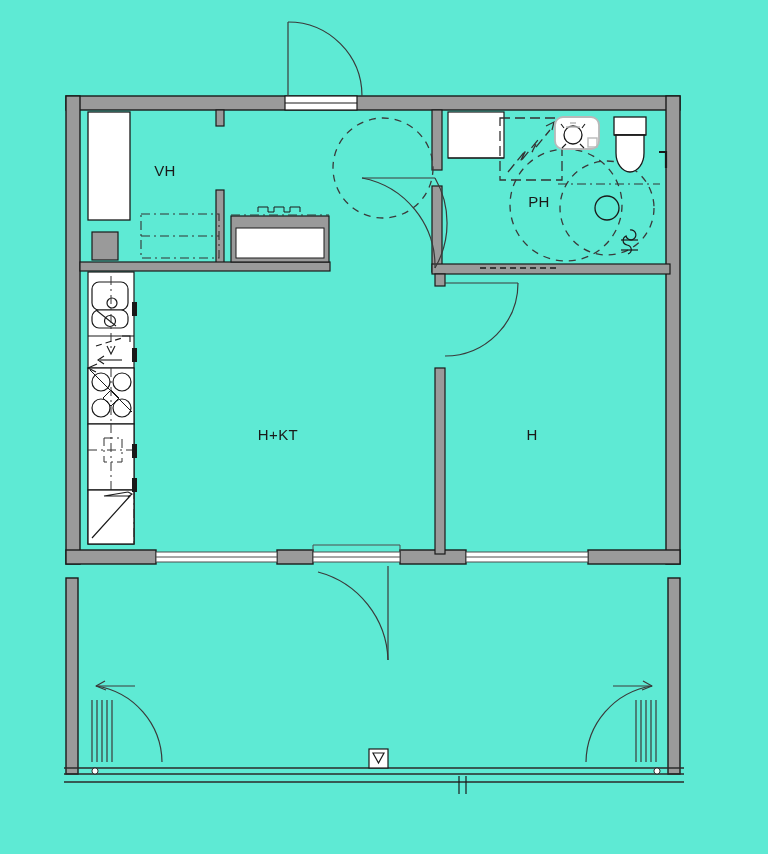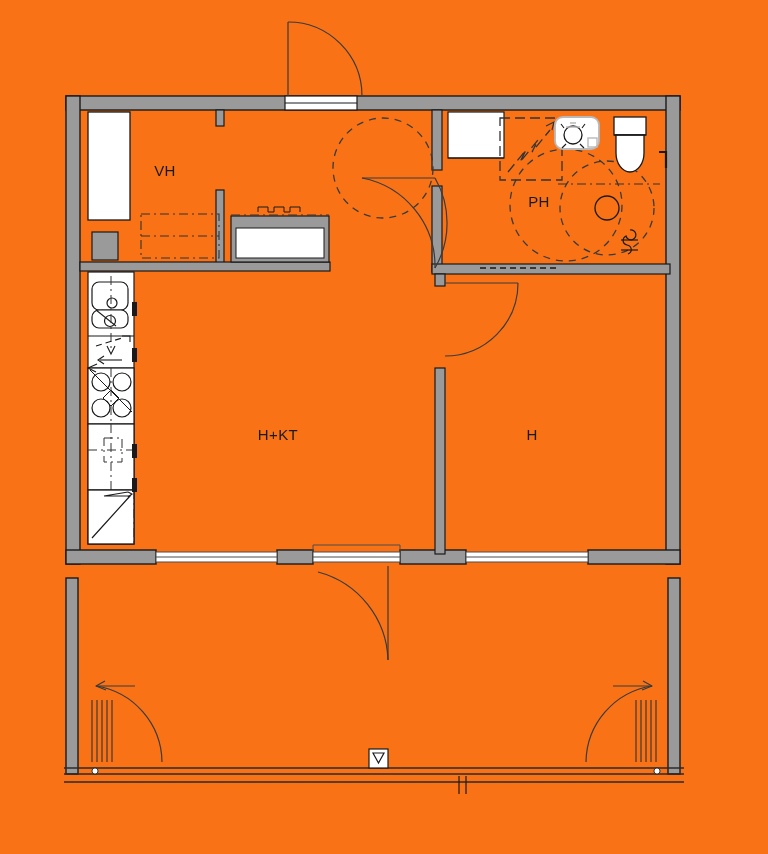--- a/index.html
+++ b/index.html
@@ -1,17 +1,17 @@
 <!DOCTYPE html>
 <html><head>
 <meta charset="utf-8">
 <style>
   html,body{margin:0;padding:0;background:#ffffff;}
   body{width:768px;height:854px;font-family:"Liberation Sans",sans-serif;}
-  #plan-root{position:relative;width:768px;height:854px;background:#f97316;overflow:hidden;}
+  #plan-root{position:relative;width:768px;height:854px;background:#5eead4;overflow:hidden;}
   svg.plan{position:absolute;left:0;top:0;width:768px;height:854px;display:block;}
   .roomlabel{font-family:"Liberation Sans",sans-serif;font-size:15px;fill:#1a1a1a;letter-spacing:.4px;}
 </style>
 </head>
 <body>
 
 <div id="plan-root">
   <svg class="plan" viewBox="0 0 768 854" xmlns="http://www.w3.org/2000/svg">
 
     <defs>

